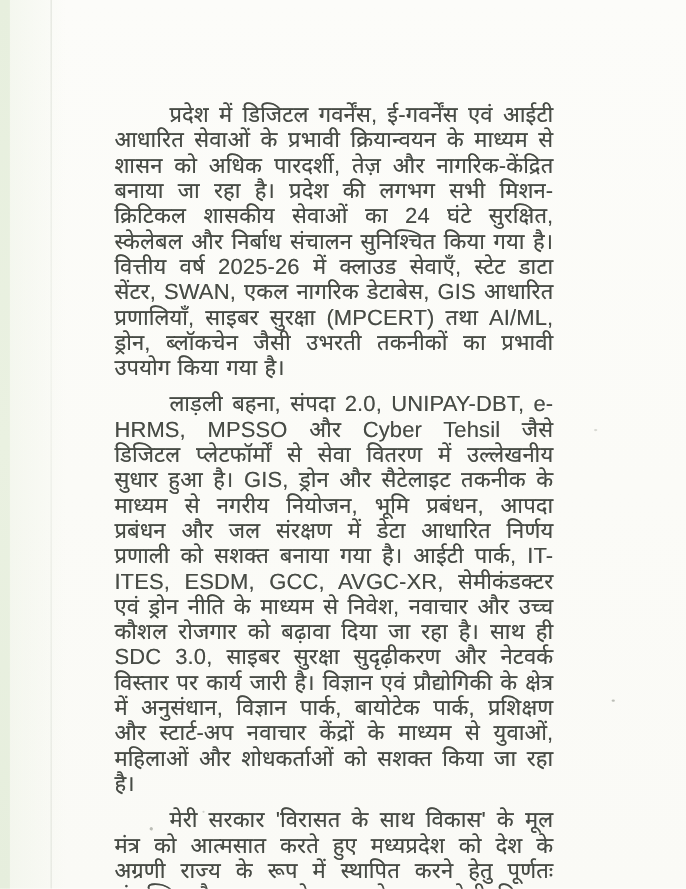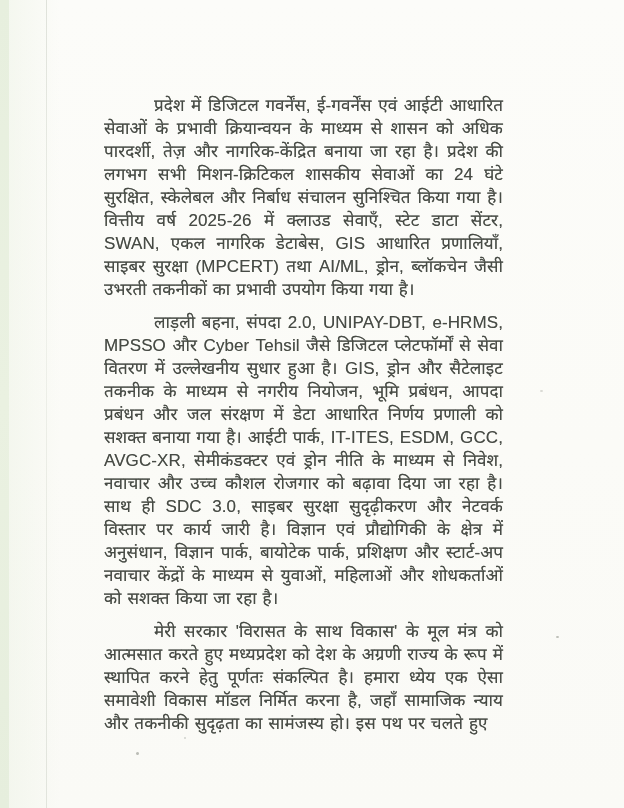--- a/index.html
+++ b/index.html
@@ -39,21 +39,21 @@
   }
   .text-block {
     position: absolute;
     left: 104px;
     top: 94px;
     width: 399px;
     color: #474b45;
   }
   .text-block p {
     margin: 0 0 10px 0;
-    font-size: 17px;
+    font-size: 20px;
     line-height: 23px;
     text-align: justify;
     text-indent: 50px;
     letter-spacing: 0.1px;
     word-spacing: 1px;
     text-rendering: optimizeLegibility;
     
     text-shadow: 0 0 .4px rgba(71,75,69,.55);
   }
   

